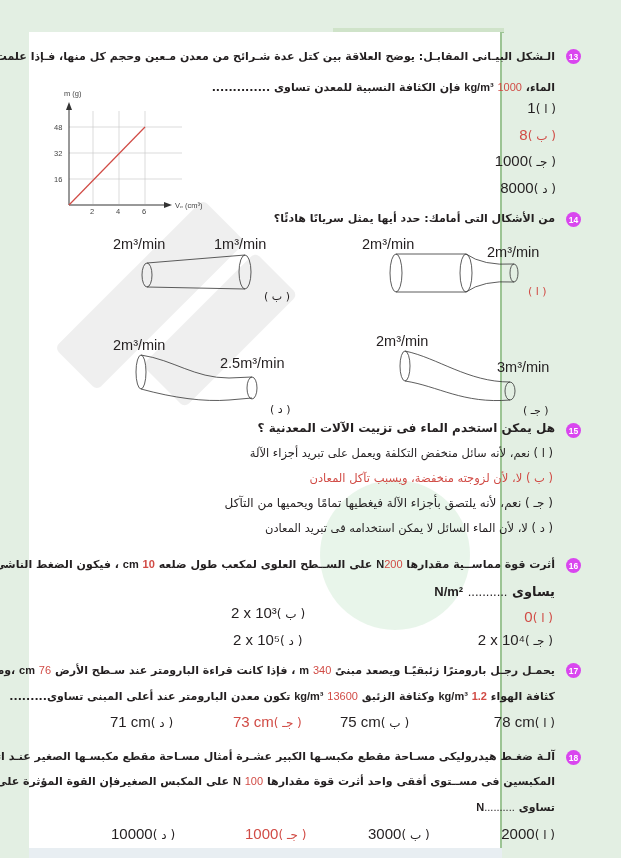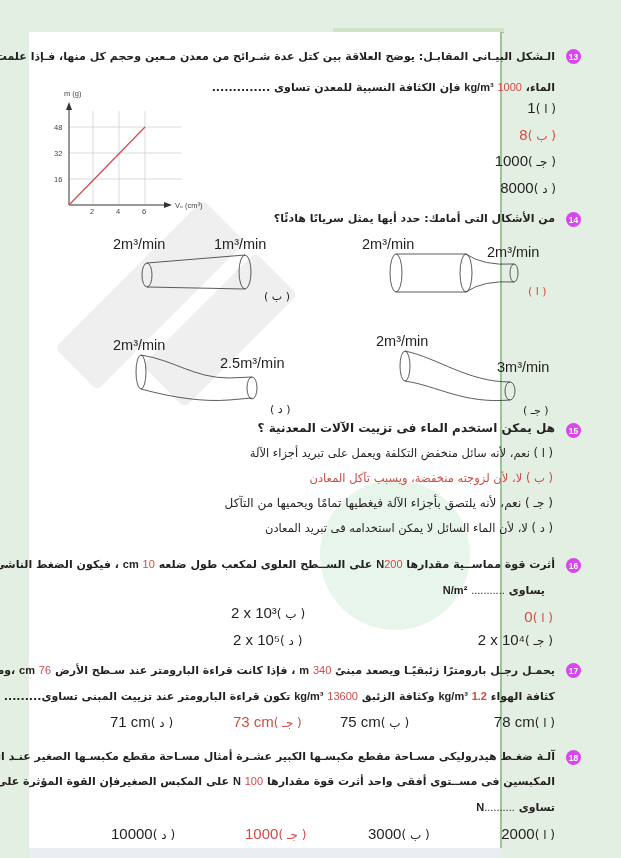--- a/index.html
+++ b/index.html
@@ -178,24 +178,24 @@
 <div class="ar reg" style="right:68px;top:446px;font-size:11.5px;">( ا ) نعم، لأنه سائل منخفض التكلفة ويعمل على تبريد أجزاء الآلة</div>
 <div class="ar reg red" style="right:68px;top:471px;font-size:11.5px;">( ب ) لا، لأن لزوجته منخفضة، ويسبب تآكل المعادن</div>
 <div class="ar reg" style="right:68px;top:496px;font-size:12px;">( جـ ) نعم، لأنه يلتصق بأجزاء الآلة فيغطيها تمامًا ويحميها من التآكل</div>
 <div class="ar reg" style="right:68px;top:521px;font-size:11.5px;">( د ) لا، لأن الماء السائل لا يمكن استخدامه فى تبريد المعادن</div>
 
 <div class="num-badge" style="left:566px;top:558px;">16</div>
 <div class="ar" style="right:66px;top:558px;font-size:11px;">
   <span>أثرت قوة مماســية مقدارها</span>
   <span class="lat bold">N</span><span class="lat red" style="font-weight:normal;margin-top:12px;">200</span>
   <span>على الســطح العلوى لمكعب طول ضلعه</span>
-  <span class="lat bold">cm</span> <span class="lat red" style="font-weight:normal;">10</span>
+  <span class="lat bold">cm</span> <span class="lat red" style="font-weight:bold;">10</span>
   <span>، فيكون الضغط الناشئ عنها</span>
 </div>
-<div class="ar" style="right:76px;top:584px;font-size:11px;">
+<div class="ar" style="right:66px;top:584px;font-size:13px;">
   <span>يساوى</span>
   <span class="lat bold">N/m²</span>
   <span class="lat" style="font-weight:normal;">...........</span>
 </div>
 <div class="opt red" style="right:68px;top:608px;">
   <span>0</span><span class="paren">( ا )</span>
 </div>
 <div class="opt" style="left:231px;top:604px;text-align:center;">
   <span>2 x 10³</span><span class="paren">( ب )</span>
 </div>
@@ -212,21 +212,21 @@
   <span class="lat bold">m</span> <span class="lat red" style="font-weight:normal;">340</span>
   <span>، فإذا كانت قراءة البارومتر عند سـطح الأرض</span>
   <span class="lat bold">cm</span> <span class="lat red" style="font-weight:normal;">76</span>
   <span>،ومتـوسـط</span>
 </div>
 <div class="ar" style="right:66px;top:690px;font-size:11px;">
   <span>كثافة الهواء</span>
   <span class="lat bold">kg/m³</span> <span class="lat red" style="font-weight:bold;text-align:right;">1.2</span>
   <span>وكثافة الزئبق</span>
   <span class="lat bold">kg/m³</span> <span class="lat red" style="font-weight:normal;">13600</span>
-  <span>تكون قراءة البارومتر عند تزييت المبنى تساوى.........</span>
+  <span>تكون معدن البارومتر عند أعلى المبنى تساوى.........</span>
 </div>
 <div class="opt" style="right:66px;top:713px;">
   <span>78 cm</span><span class="paren">( ا )</span>
 </div>
 <div class="opt" style="left:340px;top:713px;">
   <span>75 cm</span><span class="paren">( ب )</span>
 </div>
 <div class="opt red" style="left:233px;top:713px;">
   <span>73 cm</span><span class="paren">( جـ )</span>
 </div>

